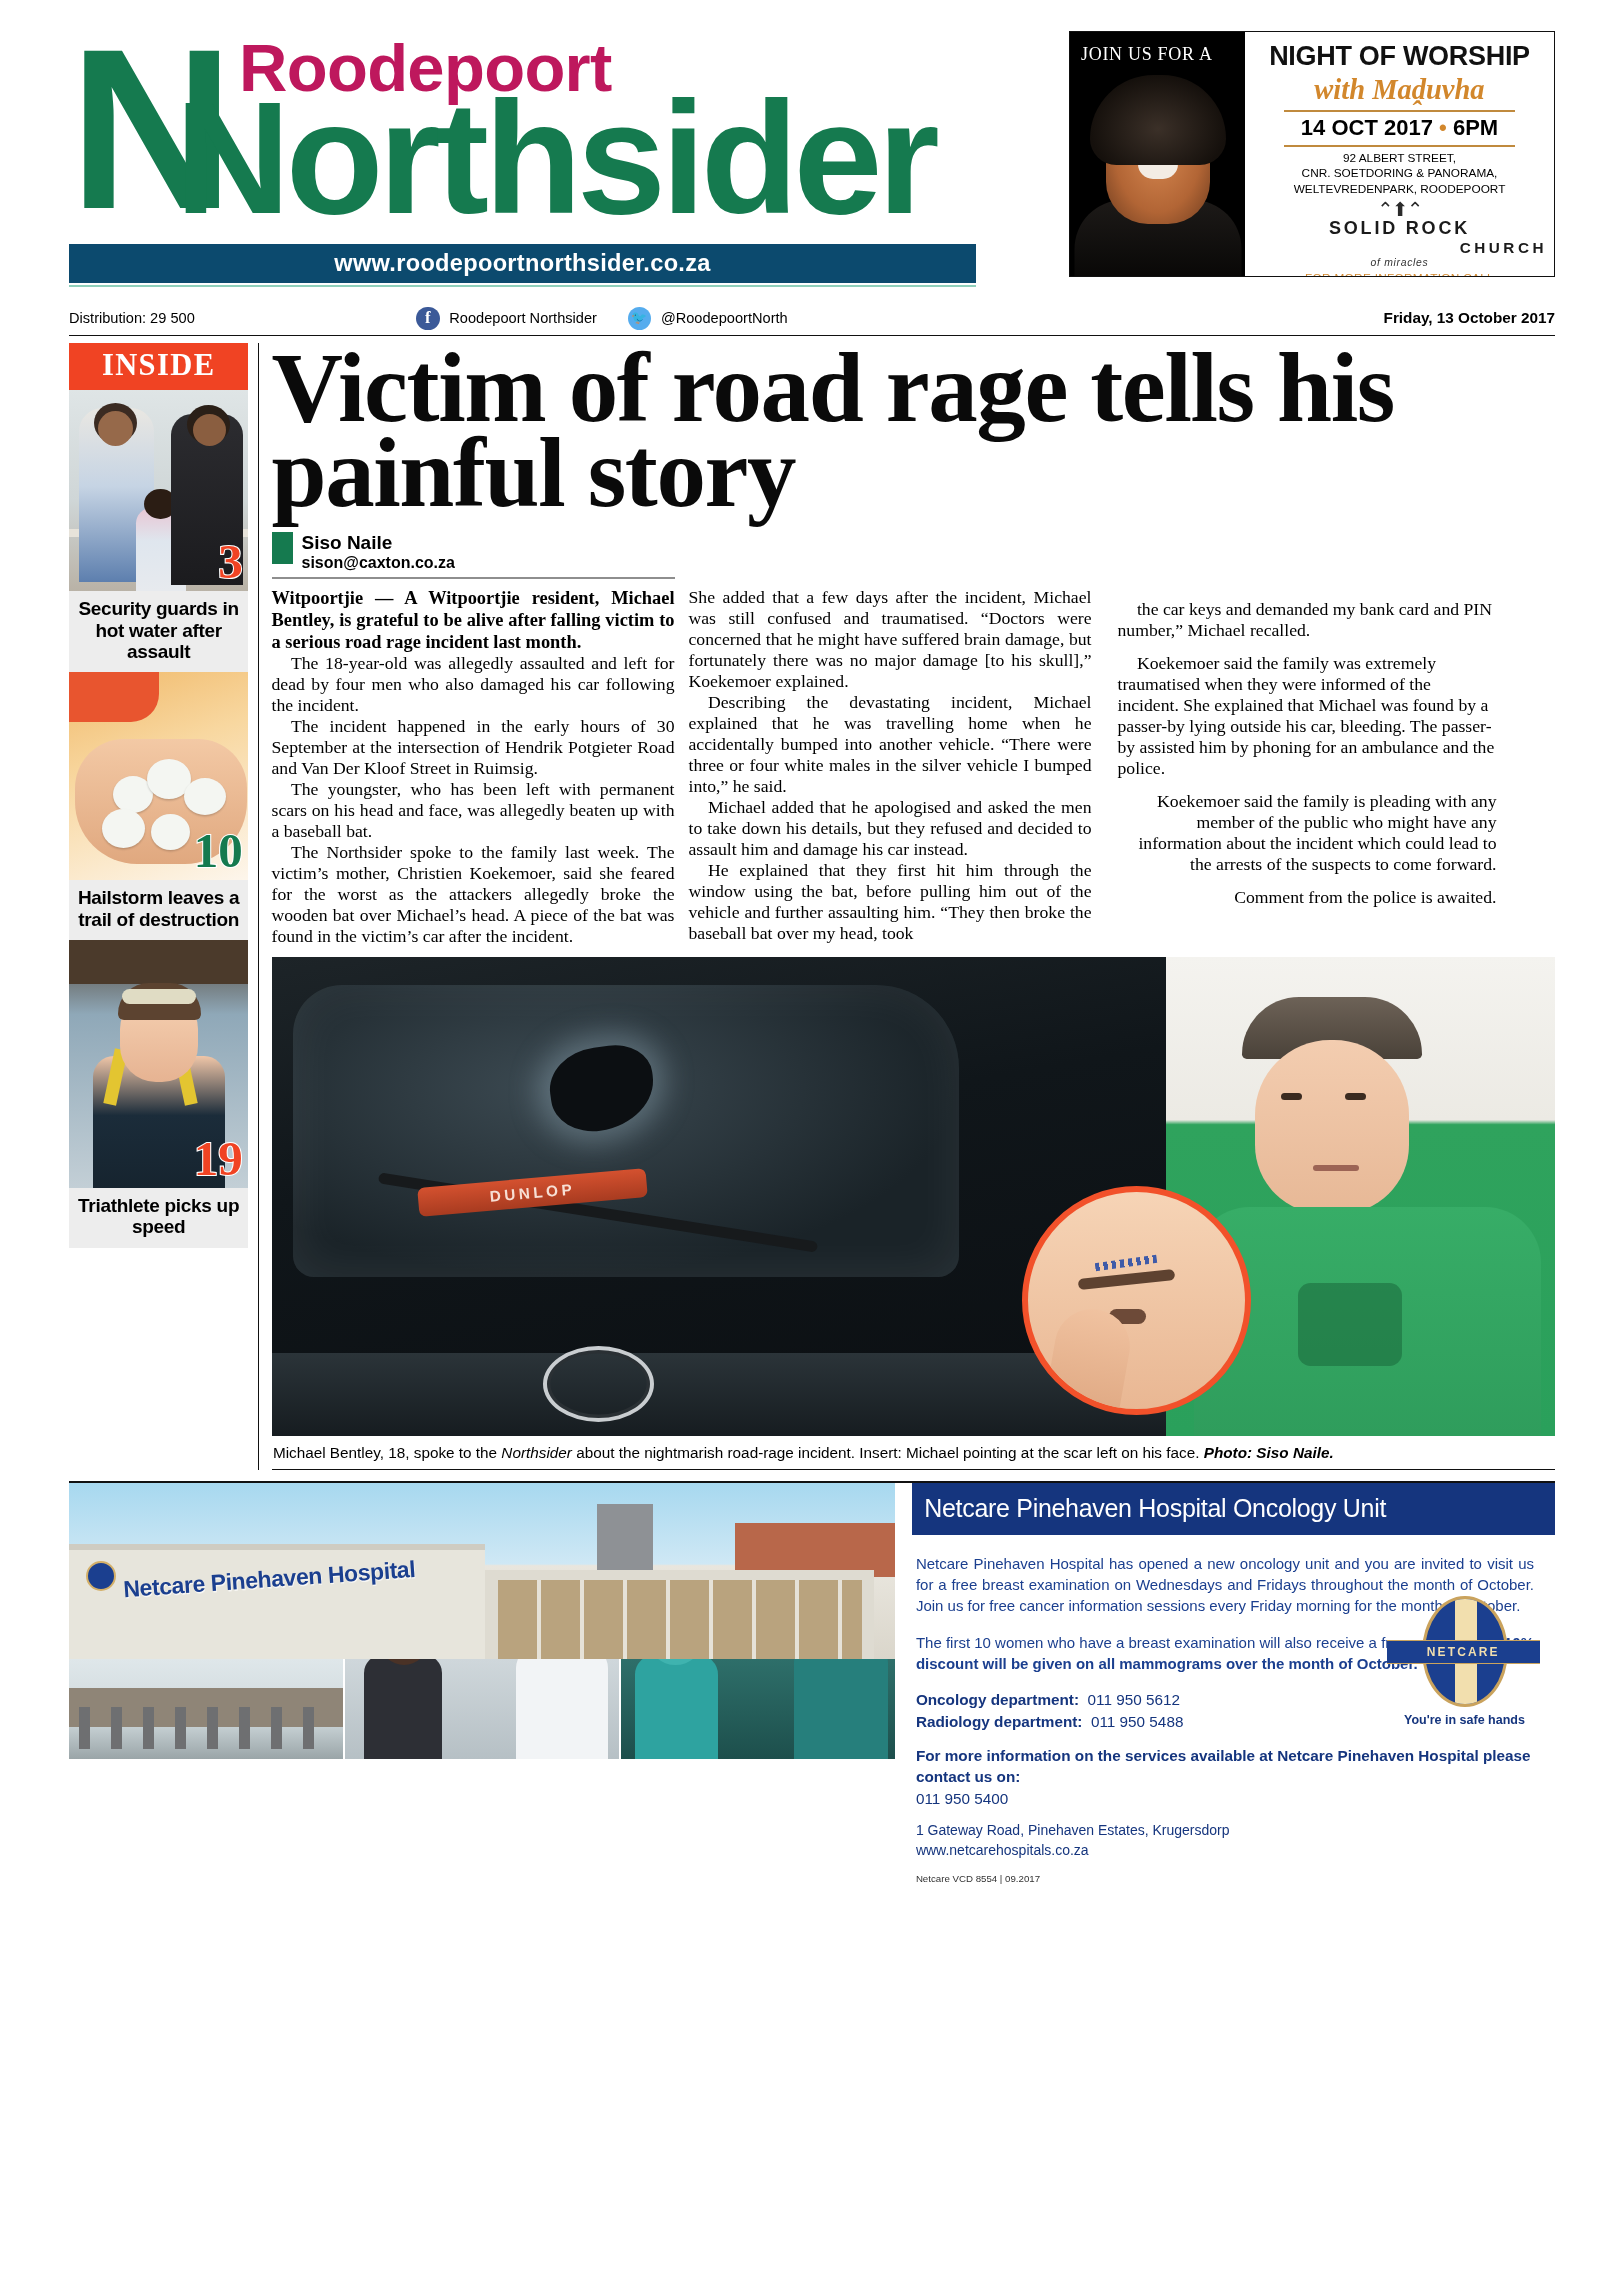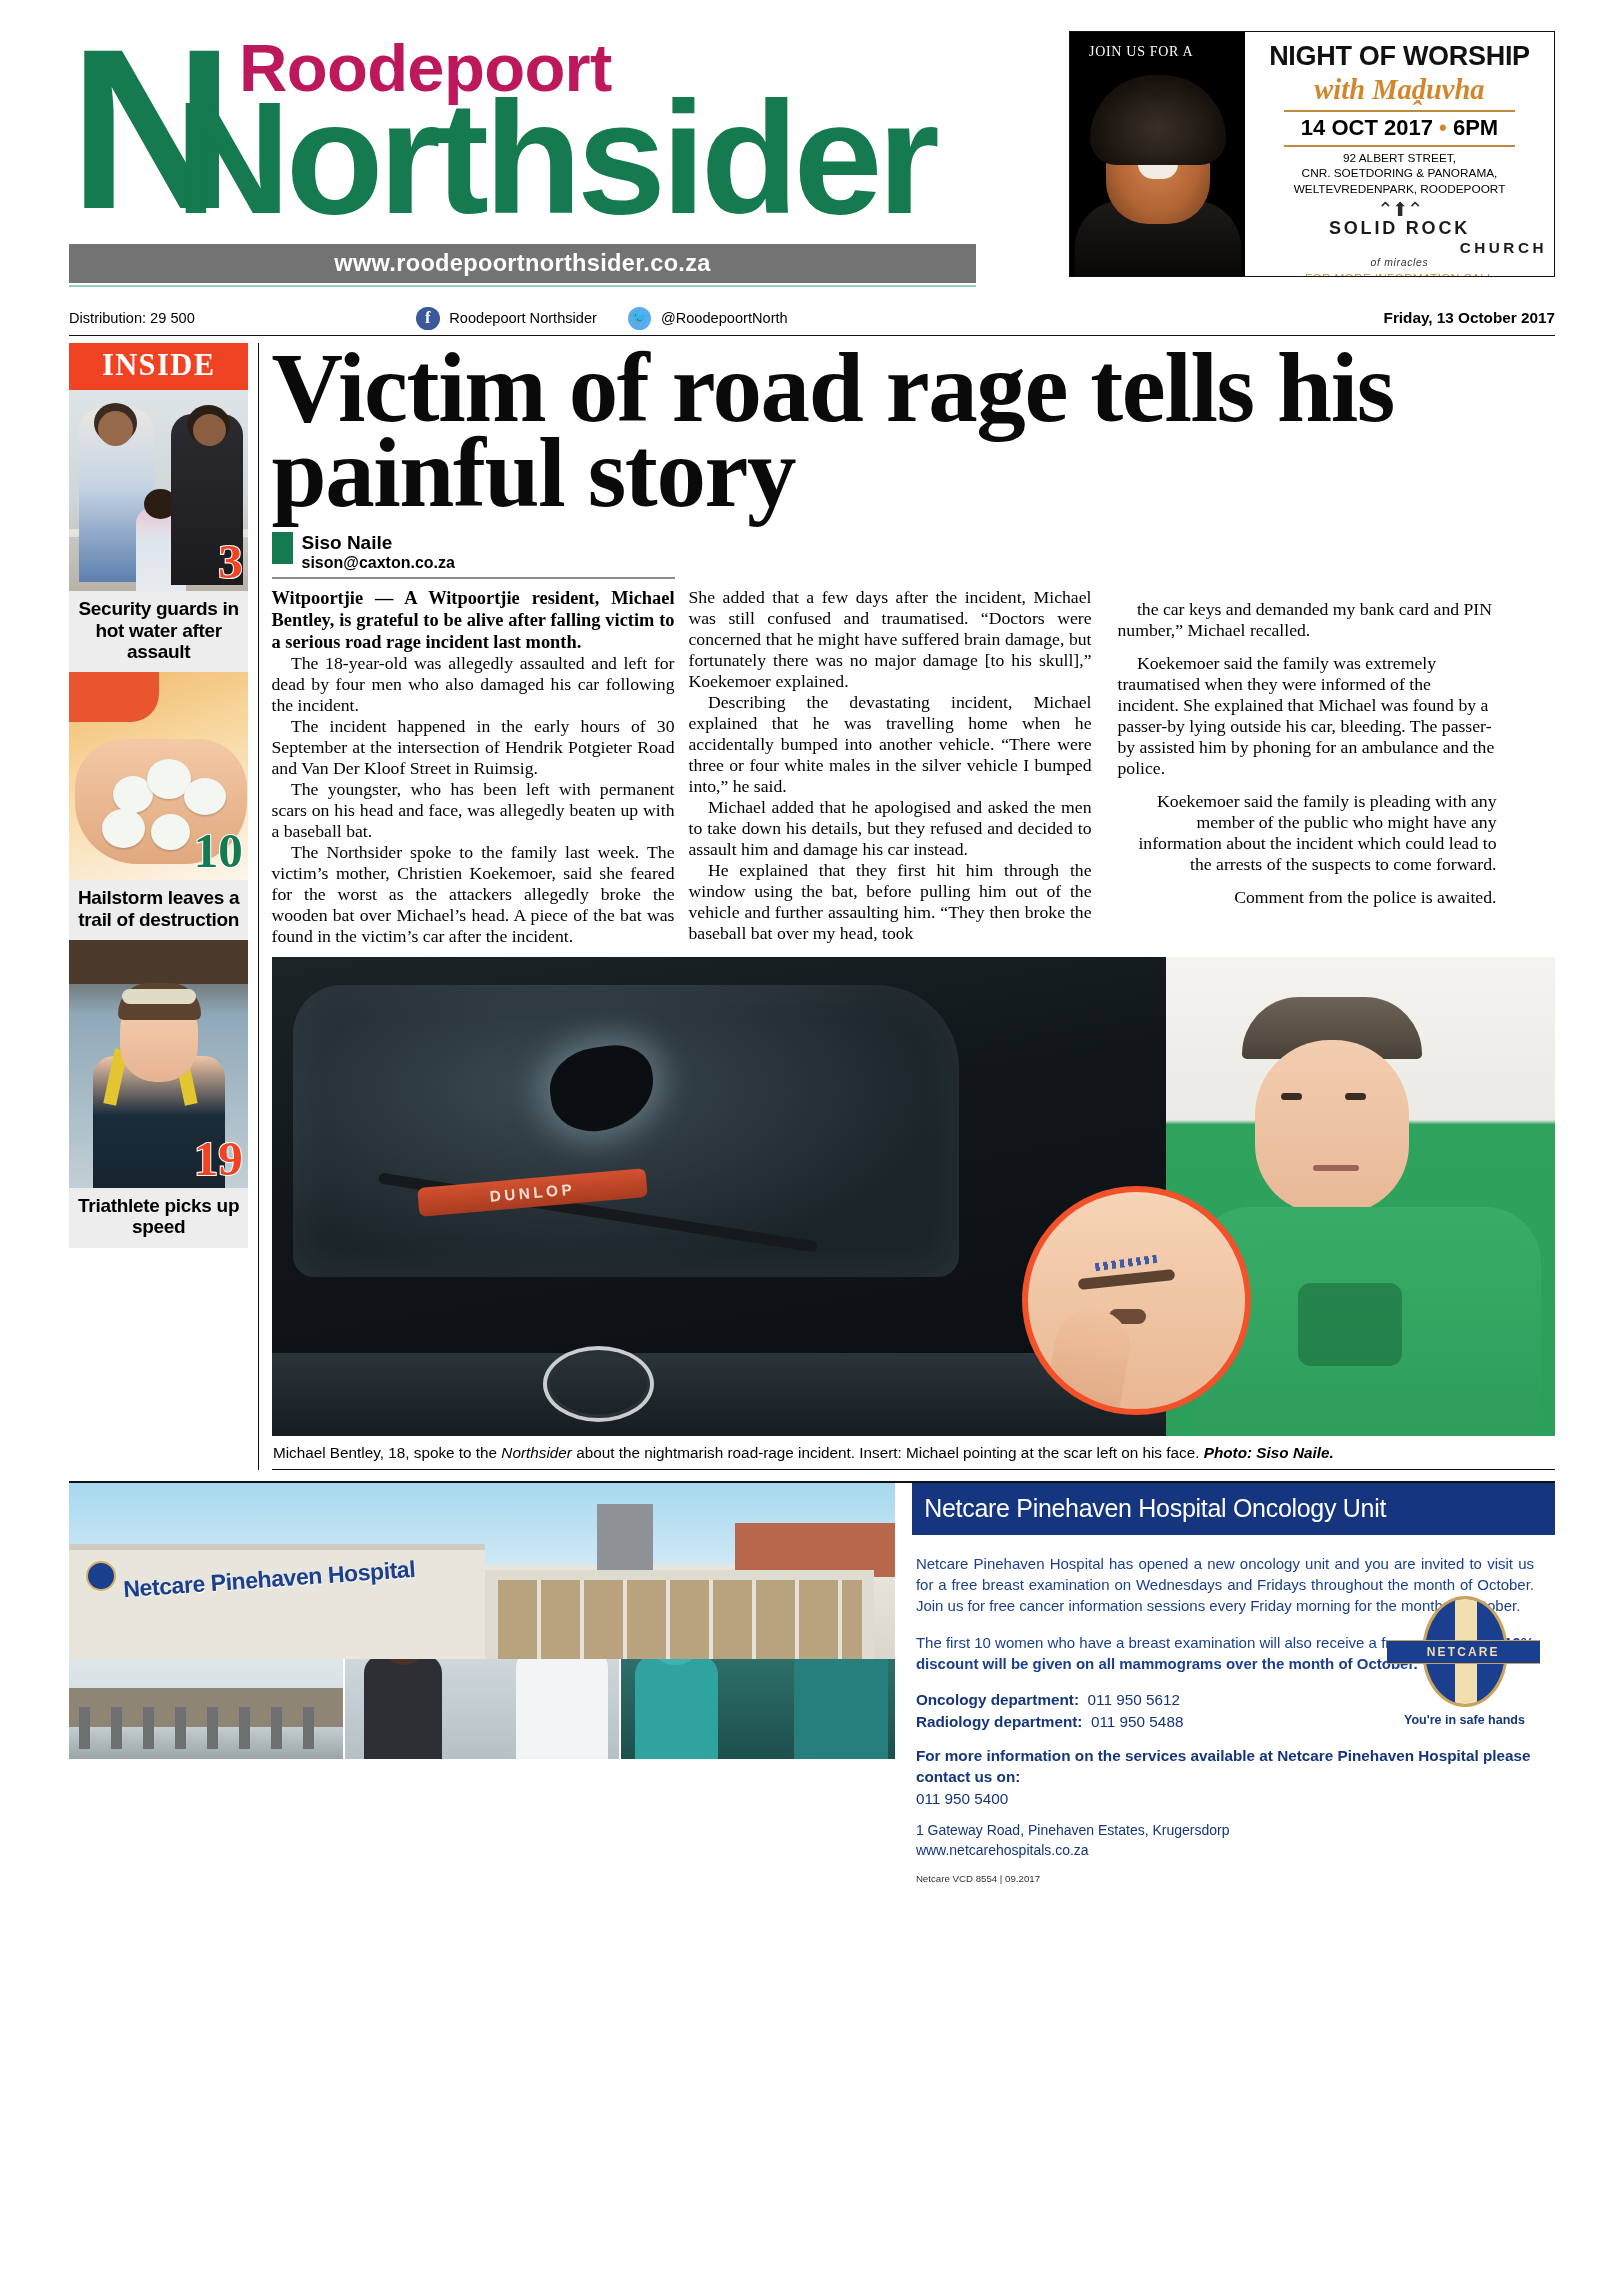--- a/index.html
+++ b/index.html
@@ -30,21 +30,21 @@
     color:#be185d; letter-spacing:-0.7px;
   }
   .mast-northsider {
     position:absolute; left:106px; top:78px;
     font-family:"Liberation Sans", sans-serif;
     font-weight:bold; font-size:160px; line-height:160px;
     color:#157a4f; letter-spacing:-4.9px;
   }
   .mast-urlbar {
     position:absolute; left:0; bottom:22px; width:907px; height:39px;
-    background:#737373; color:#fff;
+    background:#0c4a6e; color:#fff;
     display:flex; align-items:center; justify-content:center;
     font-size:23.6px; font-weight:bold; letter-spacing:0.3px;
   }
   .mast-urlbar-underline {
     position:absolute; left:0; bottom:18px; width:907px; height:2.1px;
     background:#8fd0bb;
   }
 
   
   .church-ad {
@@ -71,23 +71,22 @@
     width:167px; height:76px; border-radius:49px 49px 0 0;
     background:linear-gradient(180deg,#1d1a18,#090807);
   }
   .cp-smile {
     position:absolute; left:50%; top:132px; transform:translateX(-50%);
     width:40px; height:15.3px; border-radius:0 0 21px 21px;
     background:#f3ece4;
   }
   .church-join {
     position:absolute; left:11px; top:12.5px; width:155px;
-    color:#fff; font-size:14px; letter-spacing:0.7px;
+    color:#fff; font-size:18px; letter-spacing:0.7px;
     font-family:"Liberation Serif", serif;
-    margin-left:8px;
   }
   .church-right { flex:1; padding:9.7px 7px 5.6px; text-align:center; }
   .church-title {
     font-size:27px; font-weight:bold; letter-spacing:-0.3px; color:#111;
     font-family:"Liberation Sans", sans-serif;
   }
   .church-with {
     font-size:28.5px; color:#d2872c; font-style:italic; font-weight:bold;
     font-family:"Liberation Serif", serif; margin-top:1.4px;
   }

